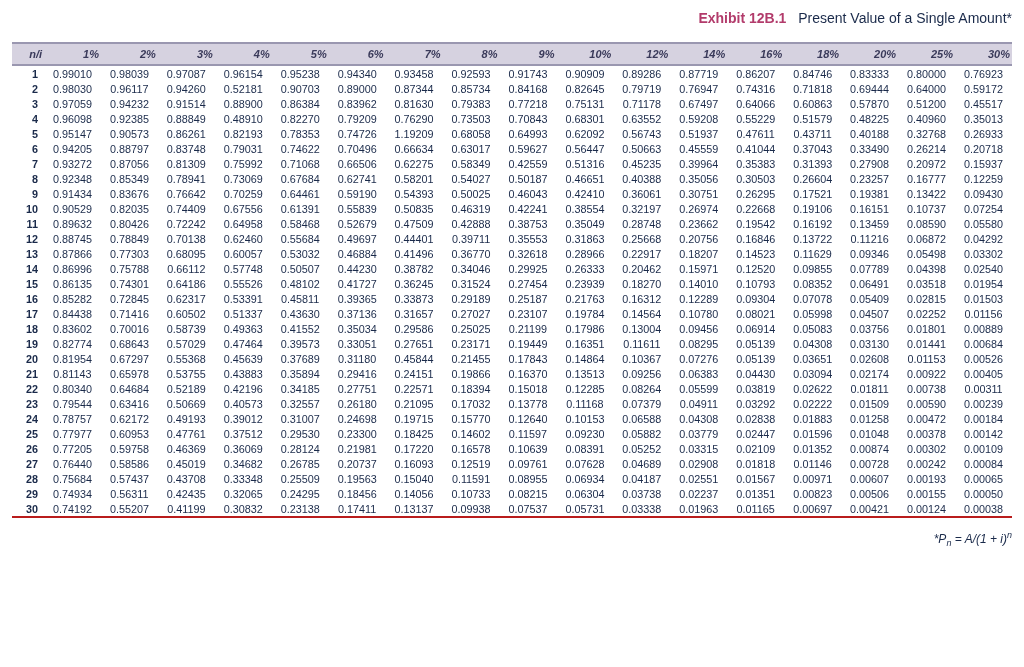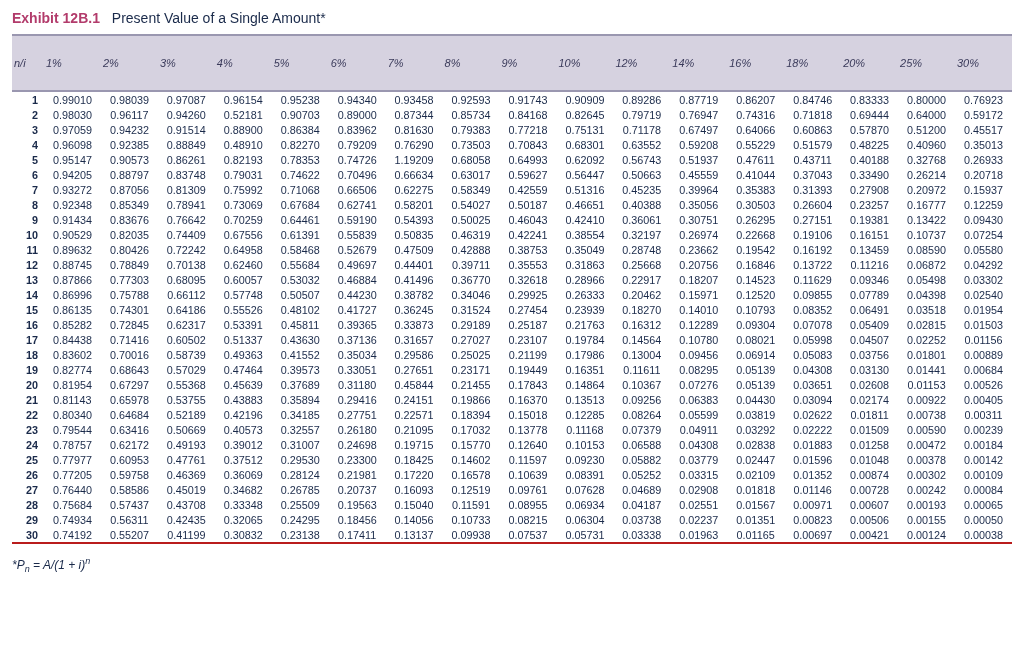--- a/index.html
+++ b/index.html
@@ -6,42 +6,43 @@
   margin: 0;
   padding: 10px 12px;
   font-family: Arial, Helvetica, sans-serif;
   background: #fff;
   width: 1024px;
   box-sizing: border-box;
   color: #1a2a4a;
 }
 .title-line {
   font-size: 14px;
-  margin-bottom: 8px;
+  margin-bottom: 16px;
   color: #1a2a4a;
+  text-align: right;
 }
 .title-line .exh {
   color: #b23b6b;
   font-weight: bold;
   margin-right: 8px;
 }
 table {
   border-collapse: collapse;
   width: 100%;
   font-size: 11px;
   table-layout: fixed;
 }
 thead th {
   background: #d6d2e0;
   border-top: 2px solid #9a97b0;
   border-bottom: 2px solid #9a97b0;
   font-style: italic;
-  font-weight: normal;
-  padding: 21px 2px;
-  text-align: left;
+  font-weight: bold;
+  padding: 4px 2px;
+  text-align: right;
   color: #3a3a5a;
 }
 thead th:first-child { width: 28px; }
 tbody td {
   padding: 1.5px 2px;
   text-align: center;
   font-variant-numeric: tabular-nums;
   color: #1a2a4a;
   white-space: nowrap;
   font-size: 10.8px;
@@ -50,20 +51,21 @@
   font-weight: bold;
   text-align: right;
   padding-right: 6px;
 }
 tbody tr.last td { border-bottom: 2px solid #b91c1c; }
 .footnote {
   margin-top: 12px;
   font-size: 12px;
   font-style: italic;
   color: #1a2a4a;
+  text-align: right;
 }
 .footnote sub { font-size: 9px; }
 .footnote sup { font-size: 9px; }
 </style>
 </head>
 <body>
 
 <div class="title-line">
   <span class="exh">Exhibit 12B.1</span>
   <span>Present Value of a Single Amount*</span>
@@ -261,21 +263,21 @@
         <td>0.70259</td>
         <td>0.64461</td>
         <td>0.59190</td>
         <td>0.54393</td>
         <td>0.50025</td>
         <td>0.46043</td>
         <td>0.42410</td>
         <td>0.36061</td>
         <td>0.30751</td>
         <td>0.26295</td>
-        <td>0.27151</td>
+        <td>0.17521</td>
         <td>0.19381</td>
         <td>0.13422</td>
         <td>0.09430</td>
       </tr>
       <tr>
         <td>10</td>
         <td>0.90529</td>
         <td>0.82035</td>
         <td>0.74409</td>
         <td>0.67556</td>

